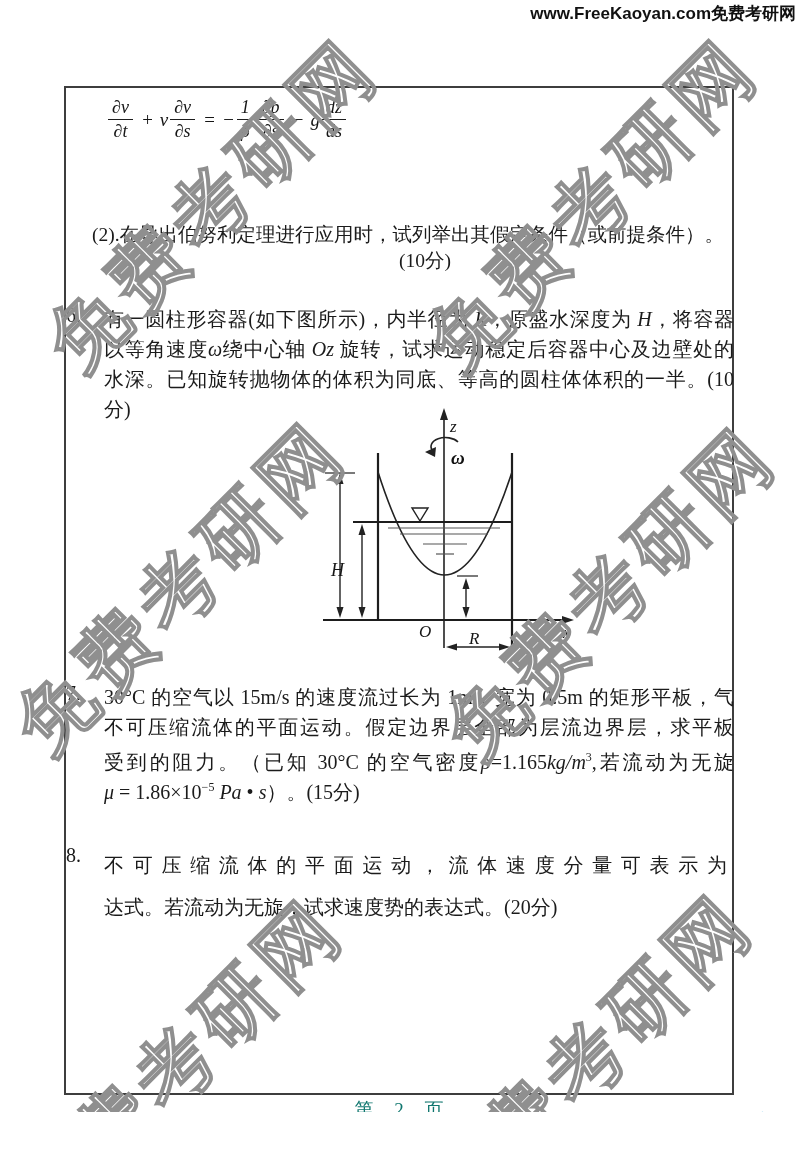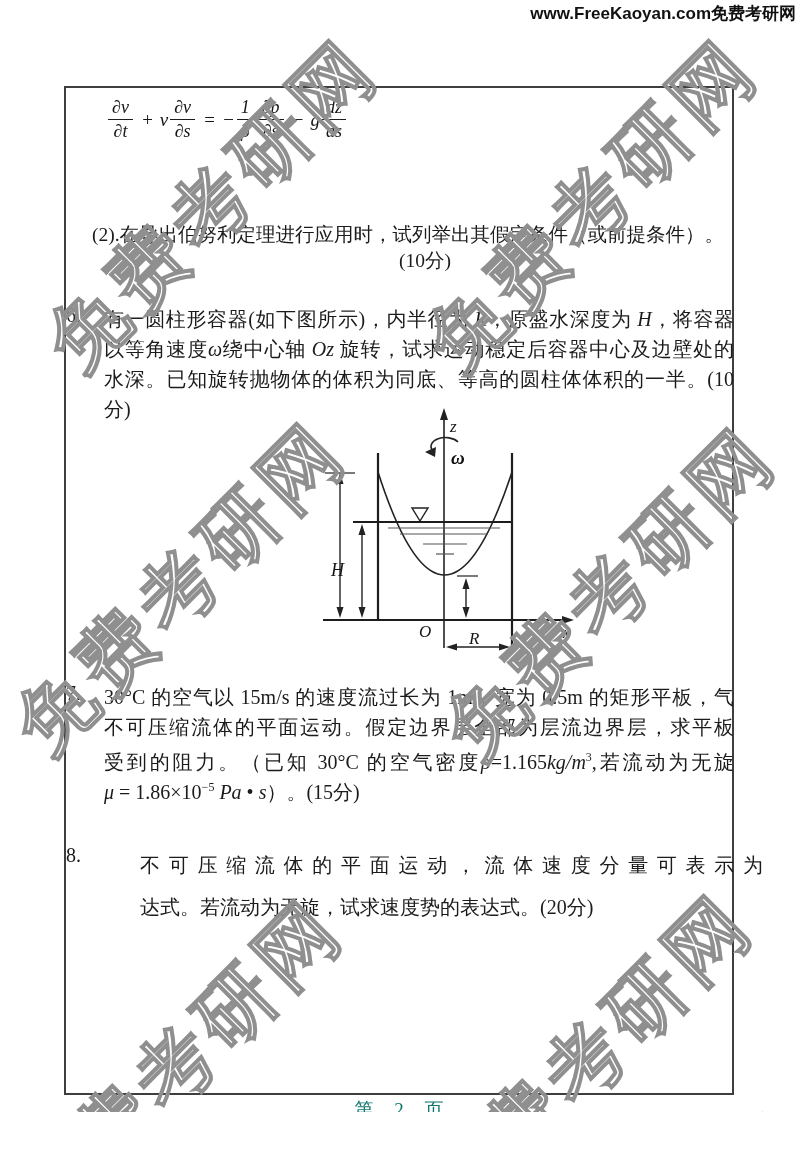--- a/index.html
+++ b/index.html
@@ -21,21 +21,21 @@
   .pline{font-size:19.5px;height:26px;line-height:26px;white-space:nowrap;}
   .para{position:absolute;left:84px;width:648px;}
   .p1{top:170px;} .p2{top:222px;text-align:center;}
   .indent{padding-left:34px;}
   .qnum{position:absolute;left:66px;width:36px;font-size:20px;}
   .qbody{position:absolute;left:104px;width:630px;}
   .qline{font-size:20px;height:30px;line-height:30px;white-space:nowrap;}
   .just{text-align:justify;text-align-last:justify;}
   .q6num{top:304px;} .q6body{top:304px;}
   .q7num{top:682px;} .q7body{top:682px;}
-  .q8num{top:844px;} .q8body{top:844px;margin-left:36px;}
+  .q8num{top:844px;} .q8body{top:844px;}
   .q8line{font-size:20px;height:42px;line-height:42px;white-space:nowrap;}
   .spread{letter-spacing:7px;}
   .it{font-style:italic;}
   sup{font-size:12px;}
   .mu-line{font-size:20px;height:30px;line-height:30px;}
   
   .fig{position:absolute;left:320px;top:406px;}
   
   .pagenum{position:absolute;left:64px;top:1097px;width:670px;text-align:center;
            font-size:19px;word-spacing:16px;color:#0f766e;}

